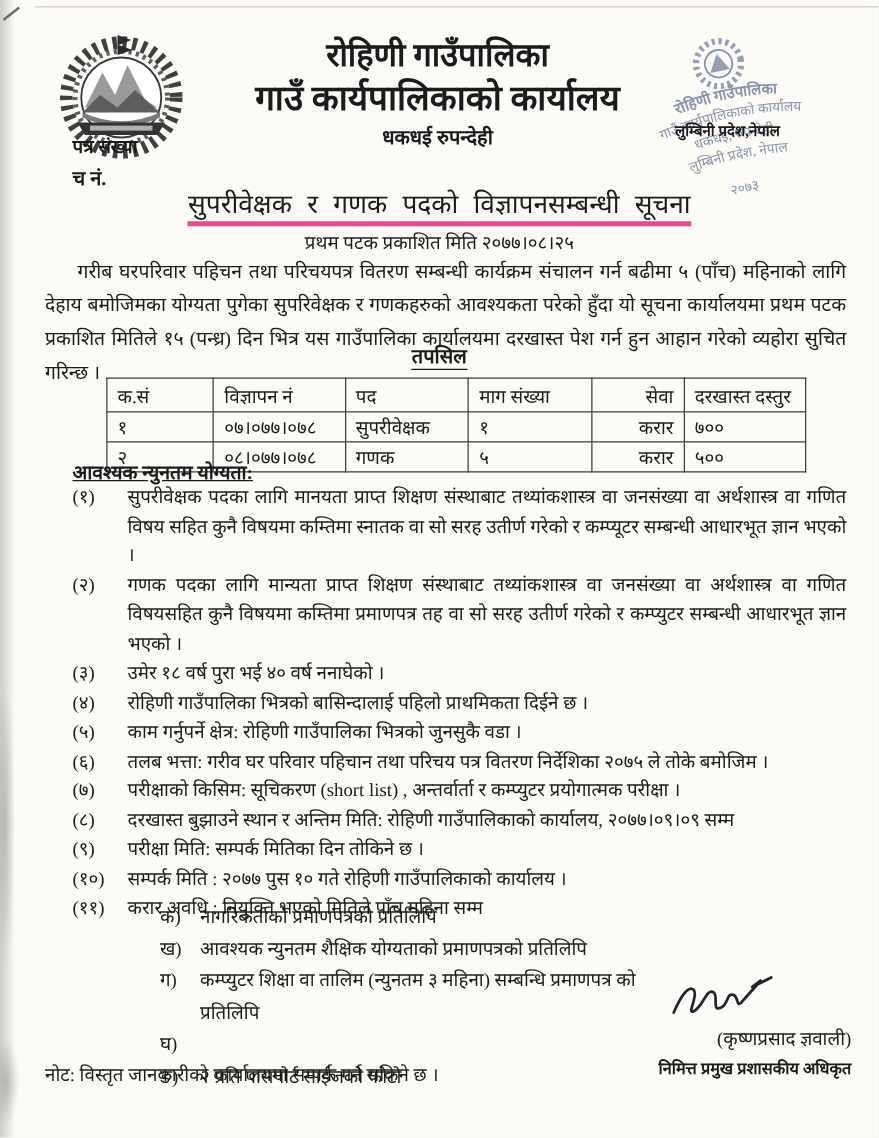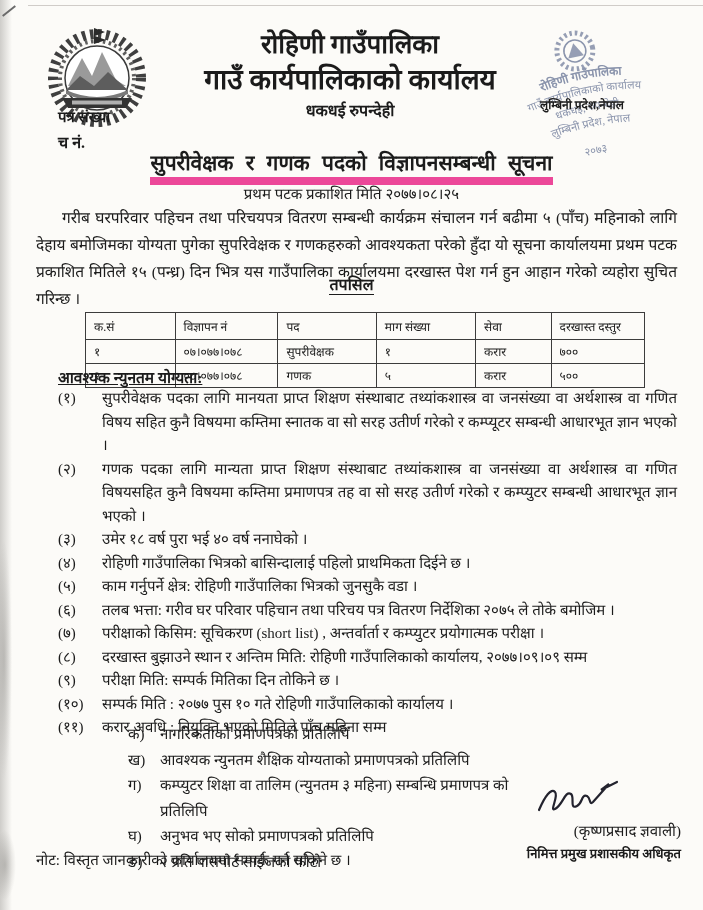--- a/index.html
+++ b/index.html
@@ -28,38 +28,38 @@
   .head-line1{font-size:26px;font-weight:bold;}
   .head-line2{font-size:28px;font-weight:bold;margin-top:4px;}
   .head-line3{font-size:16px;font-weight:bold;margin-top:6px;}
   .stamp{position:absolute;left:484px;top:24px;width:200px;height:142px;opacity:.9;}
   .province{position:absolute;left:540px;top:96px;font-size:12px;font-weight:bold;}
   .letter-no{position:absolute;left:58px;top:106px;font-size:15px;font-weight:bold;}
   .ref-no{position:absolute;left:58px;top:131px;font-size:16px;font-weight:bold;}
 
   
   .title{position:absolute;left:0;top:148px;width:100%;text-align:center;}
-  .title span{font-size:21px;font-weight:bold;word-spacing:7px;border-bottom:8px solid #ec4899;padding-bottom:2px;}
+  .title span{font-size:21px;font-weight:normal;word-spacing:7px;border-bottom:4px solid #ec4899;padding-bottom:2px;}
   .pubdate{position:absolute;left:0;top:183px;width:100%;text-align:center;font-size:15px;}
   .body-par{position:absolute;left:36px;right:26px;top:204px;font-size:15.5px;line-height:27px;
     text-align:justify;text-indent:26px;}
 
   .tapsil{position:absolute;left:0;top:273px;width:100%;text-align:center;}
   .tapsil span{font-size:16px;font-weight:bold;border-bottom:1.5px solid #1b1b1b;padding-bottom:1px;}
 
-  table.notice-table{position:absolute;left:85px;top:312px;width:560px;border-collapse:collapse;
-    font-size:12px;}
+  table.notice-table{position:absolute;left:85px;top:302px;width:560px;border-collapse:collapse;
+    font-size:15px;}
   .notice-table th,.notice-table td{border:1.6px solid #3c3c3c;padding:1px 8px;font-weight:normal;text-align:left;white-space:nowrap;}
   .notice-table th{height:24px;}
   .notice-table td{height:21px;}
   .notice-table .c-sn{width:92px;}
   .notice-table .c-ad{width:96px;}
   .notice-table .c-pd{width:94px;}
   .notice-table .c-mg{width:96px;}
-  .notice-table .c-sv{width:72px;text-align:left;}
+  .notice-table .c-sv{width:72px;text-align:right;}
   .notice-table .c-fee{width:82px;}
 
   .qual-head{position:absolute;left:58px;top:366px;font-size:15.5px;font-weight:bold;
     text-decoration:underline;}
   .qual-list{position:absolute;left:58px;right:26px;top:387px;font-size:15px;line-height:23.5px;}
   .q-item{display:flex;}
   .q-num{width:44px;flex:0 0 44px;}
   .q-txt{flex:1;text-align:justify;}
   .doc-list{position:absolute;left:128px;top:722px;width:430px;font-size:15px;line-height:25.5px;}
   .d-item{display:flex;}
@@ -230,21 +230,20 @@
     <div class="d-item">
         <span class="d-num">ख)</span>
         <span>आवश्यक न्युनतम शैक्षिक योग्यताको प्रमाणपत्रको प्रतिलिपि</span>
       </div>
     <div class="d-item">
         <span class="d-num">ग)</span>
         <span>कम्प्युटर शिक्षा वा तालिम (न्युनतम ३ महिना) सम्बन्धि प्रमाणपत्र को प्रतिलिपि</span>
       </div>
     <div class="d-item">
         <span class="d-num">घ)</span>
-        <span>अनुभव भए सोको प्रमाणपत्रको प्रतिलिपि</span>
       </div>
     <div class="d-item">
         <span class="d-num">ङ)</span>
         <span>२ प्रति पासपोर्ट साईजको फोटो</span>
       </div>
   </div>
 
   <div class="sign-block">
     <svg class="sign-svg" viewBox="0 0 110 42">
       <path d="M8 34 C14 20 20 12 24 16 C28 20 18 36 24 33 C32 29 34 14 40 18 C44 21 38 34 46 30 C52 27 50 18 56 20 C60 22 58 30 62 26 L78 8 L70 14 L86 6" fill="none" stroke="#23232e" stroke-width="2.2" stroke-linecap="round"></path>

